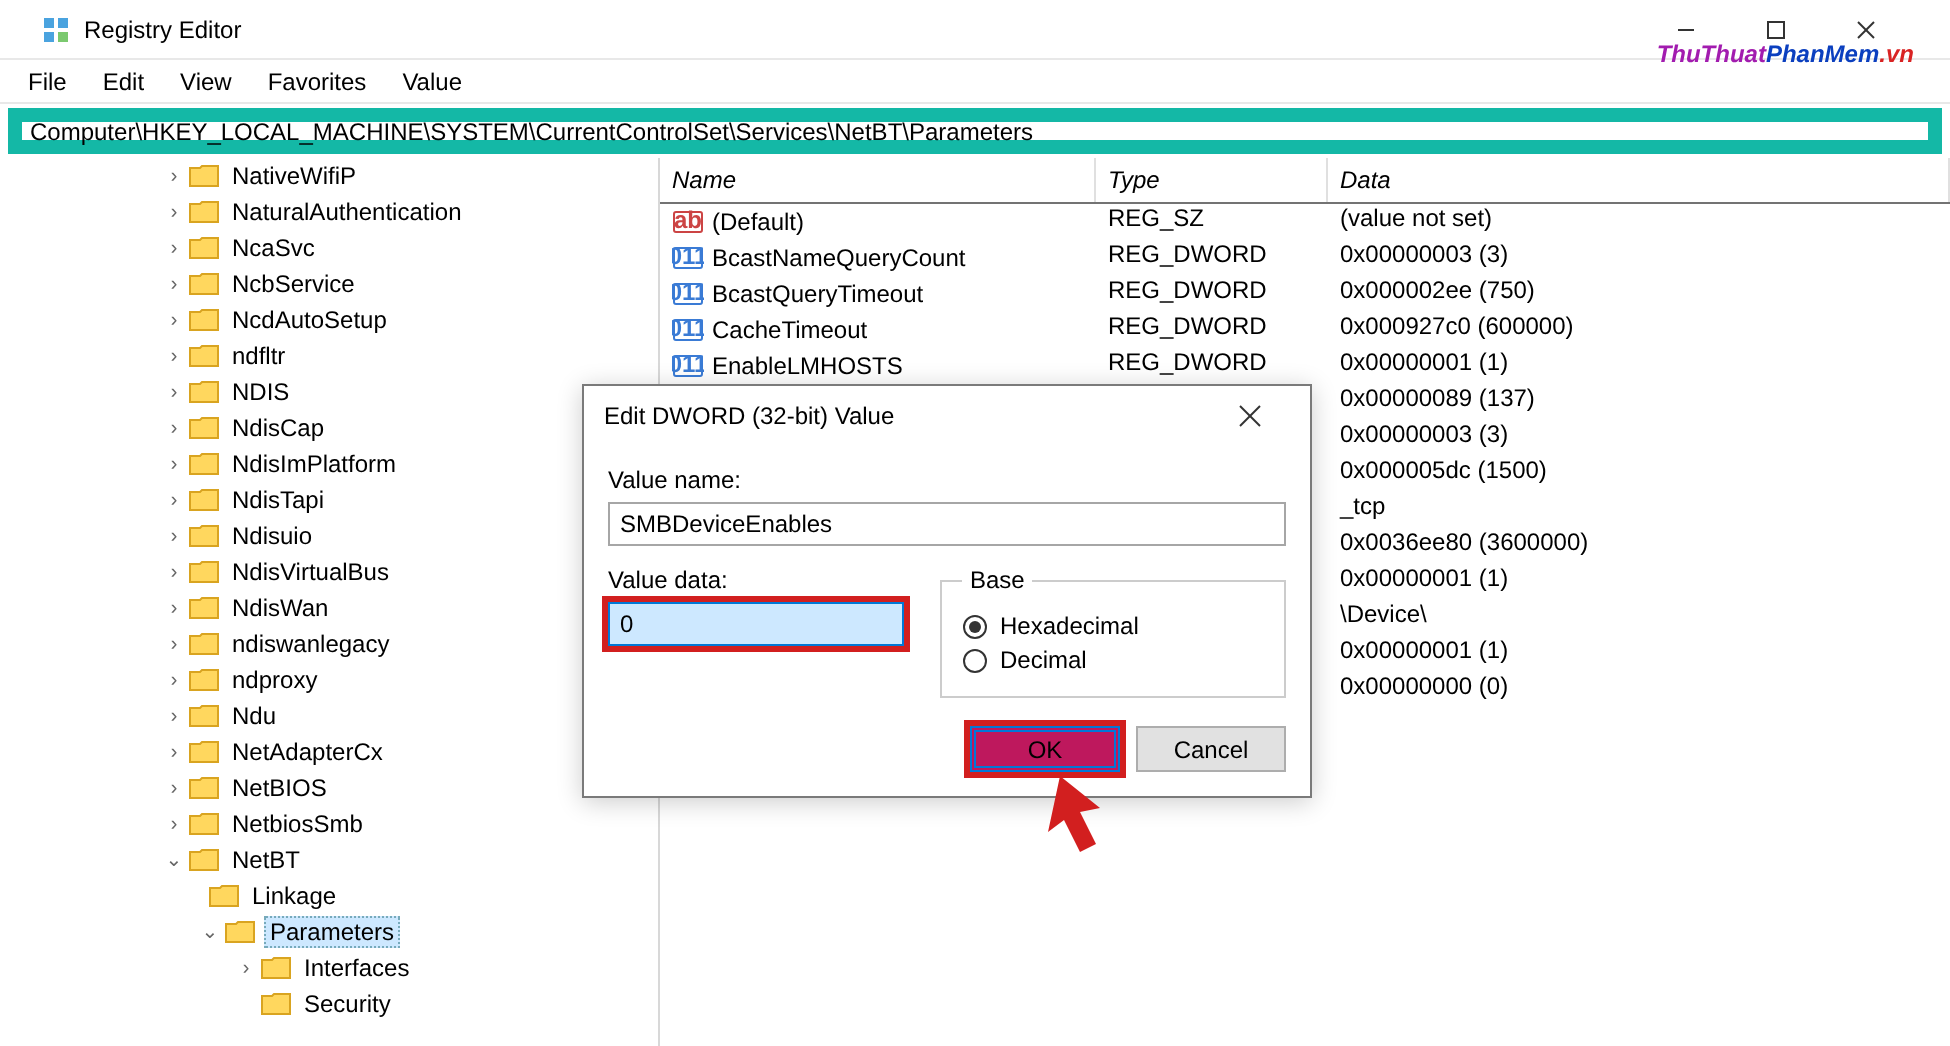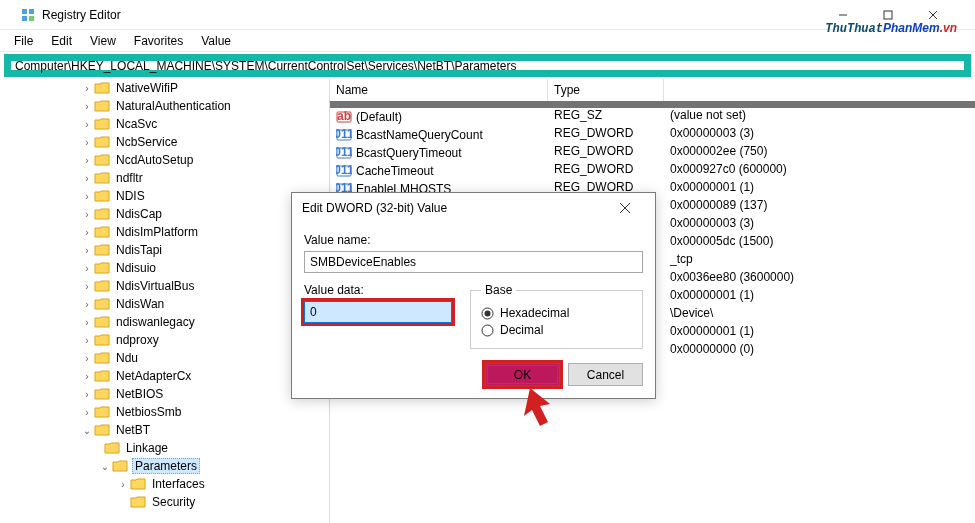--- a/index.html
+++ b/index.html
@@ -30,21 +30,21 @@
 .treepanel::-webkit-scrollbar-track, .listpanel::-webkit-scrollbar-track { background:#f0f0f0; }
 
 
 .treerow { display:flex; align-items:center; height:18px; white-space:nowrap; padding-right:8px; }
 .treerow .exp { width:14px; text-align:center; color:#666; font-size:10px; }
 .treerow .folder { width:16px; height:14px; margin-right:4px; display:inline-flex; align-items:center; justify-content:center; }
 .treerow.selected .lbl { background:#cde8ff; border:1px dotted #7ab; padding:0 2px; }
 .treerow .lbl { padding:0 2px; }
 
 
-.listheader { display:flex; border-bottom:7px solid #737373; user-select:none; }
+.listheader { display:flex; border-bottom:1px solid #737373; user-select:none;font-style:italic; }
 .listheader .col { padding:4px 6px; border-right:1px solid #e0e0e0; background:#fff; }
 .col-name{width:218px;} .col-type{width:116px;} .col-data{flex:1;}
 .listrow { display:flex; height:18px; }
 .listrow .cell { padding:0 6px; overflow:hidden; white-space:nowrap; text-overflow:ellipsis; }
 .valicon { width:16px; height:14px; margin-right:4px; display:inline-flex; flex-shrink:0; }
 
 
 .dialog { position:absolute; left:291px; top:192px; width:365px; background:#fff; border:1px solid #7a7a7a; box-shadow:0 2px 12px rgba(0,0,0,0.2); }
 .dlg-title { height:30px; display:flex; align-items:center; padding:0 10px; }
 .dlg-title .spacer{flex:1;}
@@ -59,21 +59,21 @@
 .fieldset legend { padding:0 4px; }
 .radio { display:flex; align-items:center; gap:6px; margin:3px 0; }
 .btnrow { display:flex; justify-content:flex-end; gap:8px; margin-top:14px; }
 .btn { min-width:75px; height:23px; border:1px solid #adadad; background:#e1e1e1; padding:0 12px; }
 .btn.default { background:#be185d; border-color:#0078d7; outline:1px solid #0078d7; outline-offset:-3px; }
 
 .redbox { outline:3px solid #d21f1f; outline-offset:0; }
 
 
 .watermark { position:absolute; top:10px; right:18px; font-size:24px; font-weight:700; font-style:italic; }
-.watermark .a{color:#0c4a6e;font-family:Liberation Mono, monospace;} .watermark .b{color:#0b3fbf;} .watermark .c{color:#d92323;}
+.watermark .a{color:#a21caf;} .watermark .b{color:#0b3fbf;} .watermark .c{color:#d92323;}
 
 
 .redarrow { position:absolute; left:524px; top:388px; width:40px; height:42px; pointer-events:none; }
 </style>
 </head>
 <body>
 
 <div class="titlebar">
   <span class="icon">
     <svg width="16" height="16">
@@ -331,20 +331,21 @@
             <path d="M1 3 L6 3 L7 2 L15 2 L15 12 L1 12 Z" fill="#ffd75e" stroke="#d9a420"></path>
           </svg>
         </span>
         <span class="lbl">Security</span>
       </div>
     </div>
   <div class="listpanel">
     <div class="listheader">
       <div class="col col-name">Name</div>
       <div class="col col-type">Type</div>
+      <div class="col col-data">Data</div>
     </div>
     <div id="listrows">
         <div class="listrow">
           <div class="cell col-name" style="display:flex;align-items:center;">
             <span class="valicon">
               <svg width="16" height="14">
                 <rect x="1" y="2" width="14" height="10" rx="1" fill="#fff" stroke="#c44"></rect>
                 <text x="8" y="10" text-anchor="middle" font-size="7" fill="#c44" font-weight="bold">ab</text>
               </svg>
             </span>

